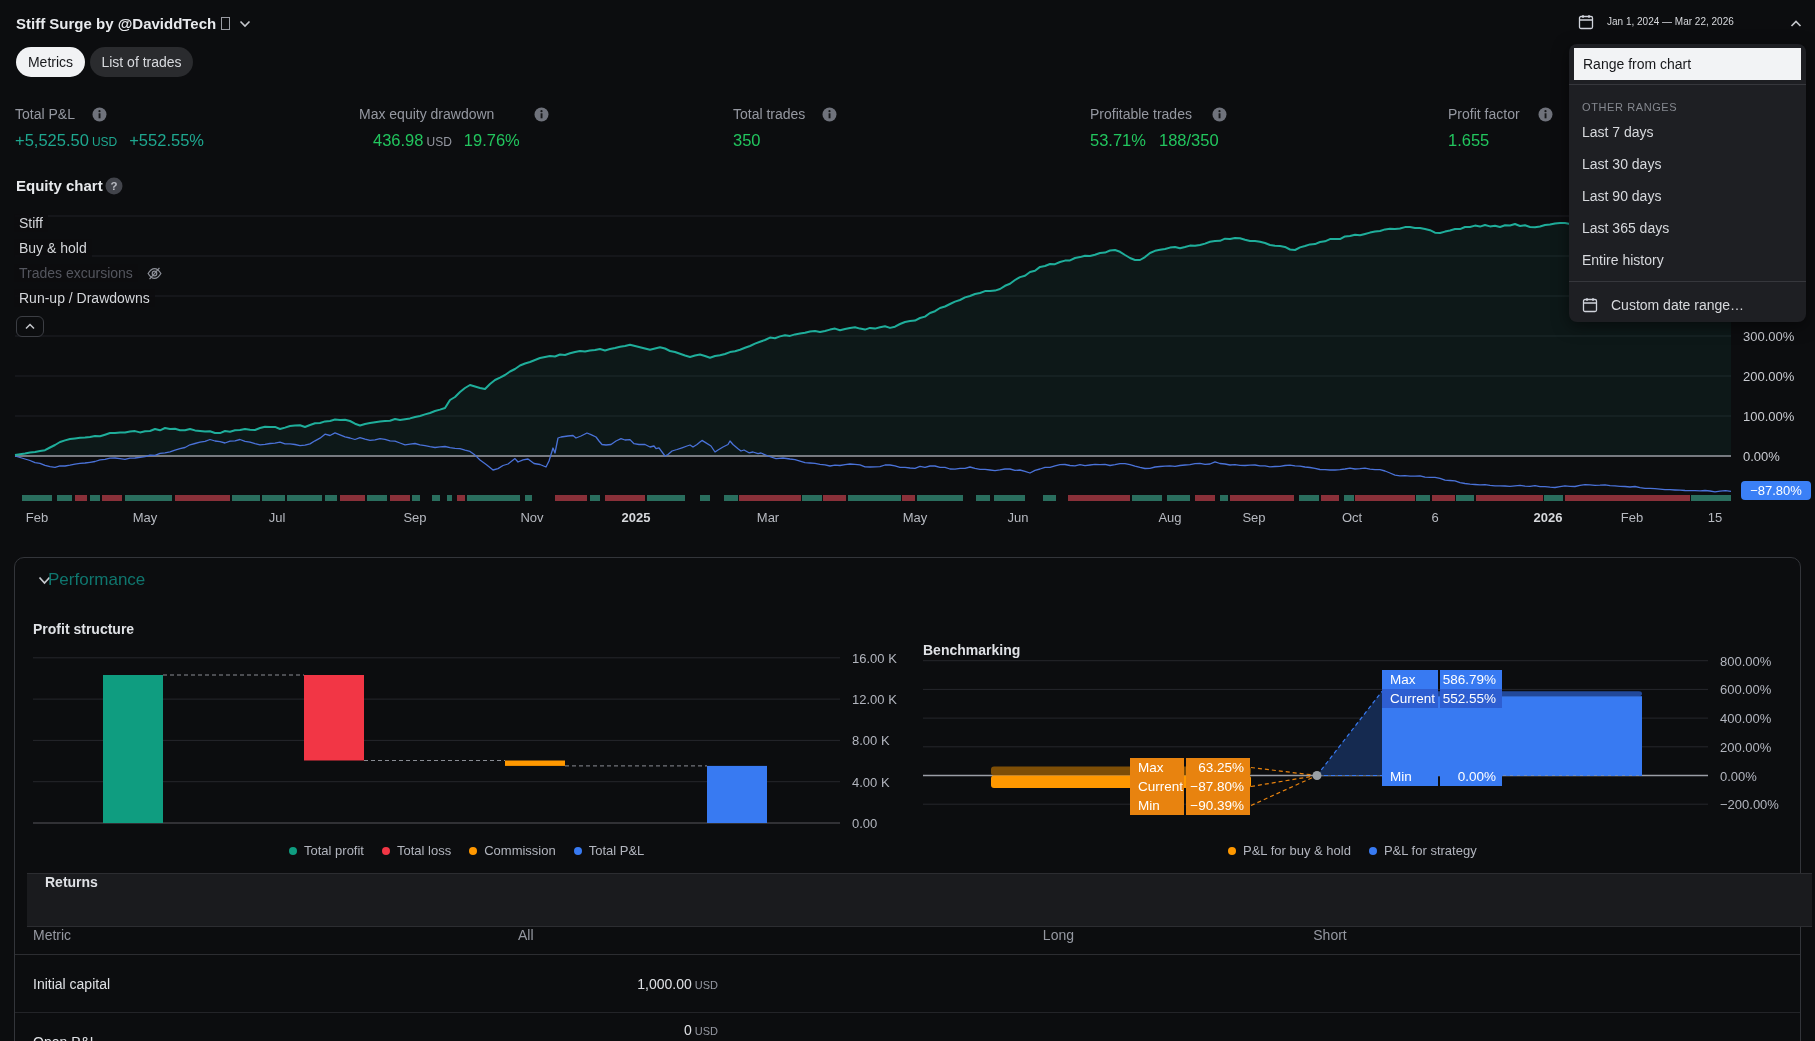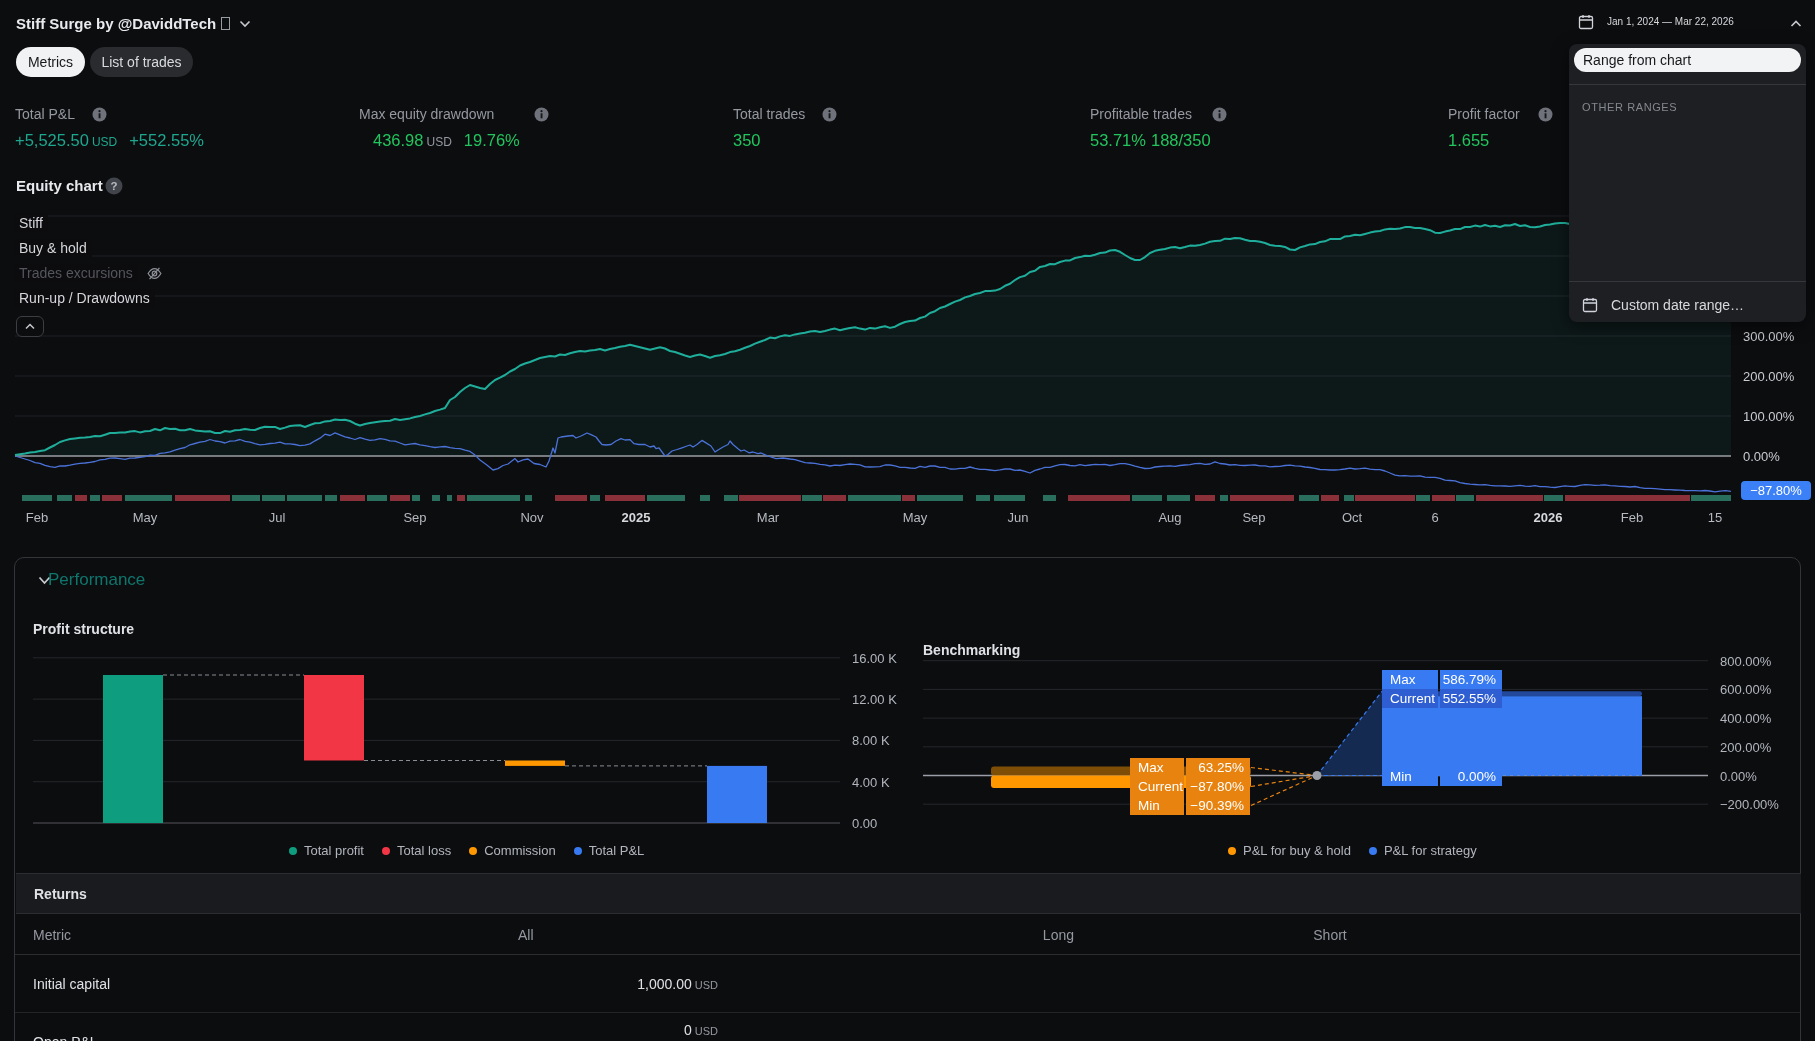--- a/index.html
+++ b/index.html
@@ -40,21 +40,21 @@
     <rect x="6.6" y="6.3" width="1.9" height="5" fill="#17181a"></rect>
     <circle cx="7.5" cy="4.2" r="1.1" fill="#17181a"></circle>
   </svg>
 <div class="abs" style="left:733px;top:131px"><span class="val">350</span></div>
 <div class="abs lbl" style="left:1090px;top:106px">Profitable trades</div>
 <svg width="15" height="15" style="position:absolute;left:1212px;top:107px" viewBox="0 0 15 15">
     <circle cx="7.5" cy="7.5" r="7" fill="#6f727b"></circle>
     <rect x="6.6" y="6.3" width="1.9" height="5" fill="#17181a"></rect>
     <circle cx="7.5" cy="4.2" r="1.1" fill="#17181a"></circle>
   </svg>
-<div class="abs" style="left:1090px;top:131px"><span class="val">53.71%</span><span class="val" style="margin-left:5px">188/350</span></div>
+<div class="abs" style="left:1090px;top:131px"><span class="val">53.71%</span><span class="val" style="margin-left:13px">188/350</span></div>
 <div class="abs lbl" style="left:1448px;top:106px">Profit factor</div>
 <svg width="15" height="15" style="position:absolute;left:1538px;top:107px" viewBox="0 0 15 15">
     <circle cx="7.5" cy="7.5" r="7" fill="#6f727b"></circle>
     <rect x="6.6" y="6.3" width="1.9" height="5" fill="#17181a"></rect>
     <circle cx="7.5" cy="4.2" r="1.1" fill="#17181a"></circle>
   </svg>
 <div class="abs" style="left:1448px;top:131px"><span class="val">1.655</span></div>
 
 <div class="abs" style="left:16px;top:177px;font-size:15px;font-weight:bold;color:#e8eaed">Equity chart</div>
 <svg class="abs" style="left:105px;top:177px" width="18" height="18" viewBox="0 0 18 18">
@@ -245,21 +245,21 @@
 <span style="width:8px;height:8px;border-radius:4px;background:#0f9d80;margin-right:7px"></span>Total profit
 <span style="width:8px;height:8px;border-radius:4px;background:#f23645;margin:0 7px 0 18px"></span>Total loss
 <span style="width:8px;height:8px;border-radius:4px;background:#ff9800;margin:0 7px 0 18px"></span>Commission
 <span style="width:8px;height:8px;border-radius:4px;background:#387af2;margin:0 7px 0 18px"></span>Total P&amp;L
 </div>
 <div class="abs" style="left:1228px;top:843px;font-size:13px;color:#b2b5be;display:flex;align-items:center">
 <span style="width:8px;height:8px;border-radius:4px;background:#ff9800;margin-right:7px"></span>P&amp;L for buy &amp; hold
 <span style="width:8px;height:8px;border-radius:4px;background:#387af2;margin:0 7px 0 18px"></span>P&amp;L for strategy
 </div>
 
-<div class="abs" style="left:16px;top:873px;width:1785px;height:41px;background:#1a1b1e;border-top:1px solid #2c2d31;border-bottom:1px solid #2c2d31;display:flex;align-items:center">
+<div class="abs" style="left:27px;top:873px;width:1785px;height:54px;background:#1a1b1e;border-top:1px solid #2c2d31;border-bottom:1px solid #2c2d31;display:flex;">
     <span style="margin-left:18px;font-size:14px;font-weight:bold;color:#dfe1e5">Returns</span>
   </div>
 <div class="abs lbl" style="left:33px;top:927px">Metric</div>
 <div class="abs lbl" style="left:518px;top:927px;width:200px;text-align:left">All</div>
 <div class="abs lbl" style="left:874px;top:927px;width:200px;text-align:right">Long</div>
 <div class="abs lbl" style="left:1230px;top:927px;width:200px;text-align:center">Short</div>
 <div class="abs" style="left:15px;top:954px;width:1785px;border-top:1px solid #2c2d31"></div>
 <div class="abs" style="left:33px;top:976px;font-size:14px;color:#dfe1e5">Initial capital</div>
 <div class="abs" style="left:418px;top:976px;width:300px;text-align:right;font-size:14px;color:#dfe1e5">1,000.00<span style="font-size:11px;color:#9598a1;margin-left:3px">USD</span></div>
 <div class="abs" style="left:15px;top:1012px;width:1785px;border-top:1px solid #232428"></div>
@@ -268,23 +268,24 @@
 
 <svg class="abs" style="left:1578px;top:14px" width="16" height="16" viewBox="0 0 16 16">
     <path d="M3 2.5 h10 a1.5 1.5 0 0 1 1.5 1.5 v9 a1.5 1.5 0 0 1 -1.5 1.5 h-10 a1.5 1.5 0 0 1 -1.5 -1.5 v-9 a1.5 1.5 0 0 1 1.5 -1.5 z M1.5 6 h13 M5 1 v3 M11 1 v3" fill="none" stroke="#d1d4dc" stroke-width="1.3"></path>
   </svg>
 <div class="abs" style="left:1607px;top:16px;font-size:10px;color:#d6d8dc">Jan 1, 2024 — Mar 22, 2026</div>
 <svg class="abs" style="left:1790px;top:20px" width="12" height="8" viewBox="0 0 12 8">
     <path d="M1.5 6 L6 1.5 L10.5 6" fill="none" stroke="#c6c8cd" stroke-width="1.6"></path>
   </svg>
 
 <div class="abs" style="left:1569px;top:44px;width:237px;height:278px;background:#1e1f23;border-radius:8px;box-shadow:0 4px 16px rgba(0,0,0,0.5)">
-  <div style="position:absolute;left:5px;top:4px;right:5px;height:24px;background:#f2f3f5;border-radius:12px;display:flex;align-items:center">
+  <div style="position:absolute;left:5px;top:4px;right:5px;height:32px;background:#f2f3f5;border-radius:0;display:flex;align-items:center">
       <span style="margin-left:9px;font-size:14px;color:#17181b">Range from chart</span>
     </div>
   <div style="position:absolute;left:0;top:40px;width:100%;border-top:1px solid #36373c"></div>
   <div style="position:absolute;left:13px;top:57px;font-size:11px;letter-spacing:0.6px;color:#85888f">OTHER RANGES</div>
   <div style="position:absolute;left:13px;top:124px;font-size:14px;color:#d7d9dd"></div>
+  <div style="position:absolute;left:13px;top:72px;font-size:14px;color:#d7d9dd;line-height:32px">Last 7 days<br>Last 30 days<br>Last 90 days<br>Last 365 days<br>Entire history</div>
   <div style="position:absolute;left:0;top:237px;width:100%;border-top:1px solid #36373c"></div>
   <svg style="position:absolute;left:13px;top:253px" width="16" height="16" viewBox="0 0 16 16">
       <path d="M3 2.5 h10 a1.5 1.5 0 0 1 1.5 1.5 v9 a1.5 1.5 0 0 1 -1.5 1.5 h-10 a1.5 1.5 0 0 1 -1.5 -1.5 v-9 a1.5 1.5 0 0 1 1.5 -1.5 z M1.5 6 h13 M5 1 v3 M11 1 v3" fill="none" stroke="#d1d4dc" stroke-width="1.3"></path>
     </svg>
   <div style="position:absolute;left:42px;top:253px;font-size:14px;color:#d7d9dd">Custom date range…</div>
 </div>
 </body></html>

